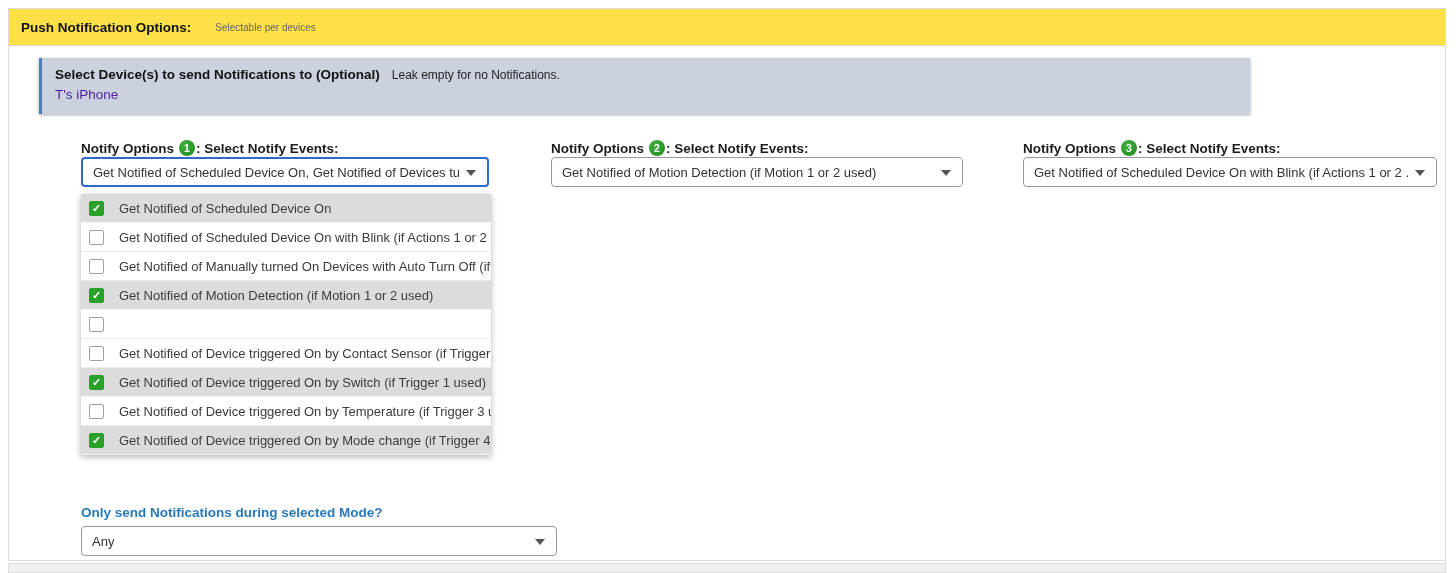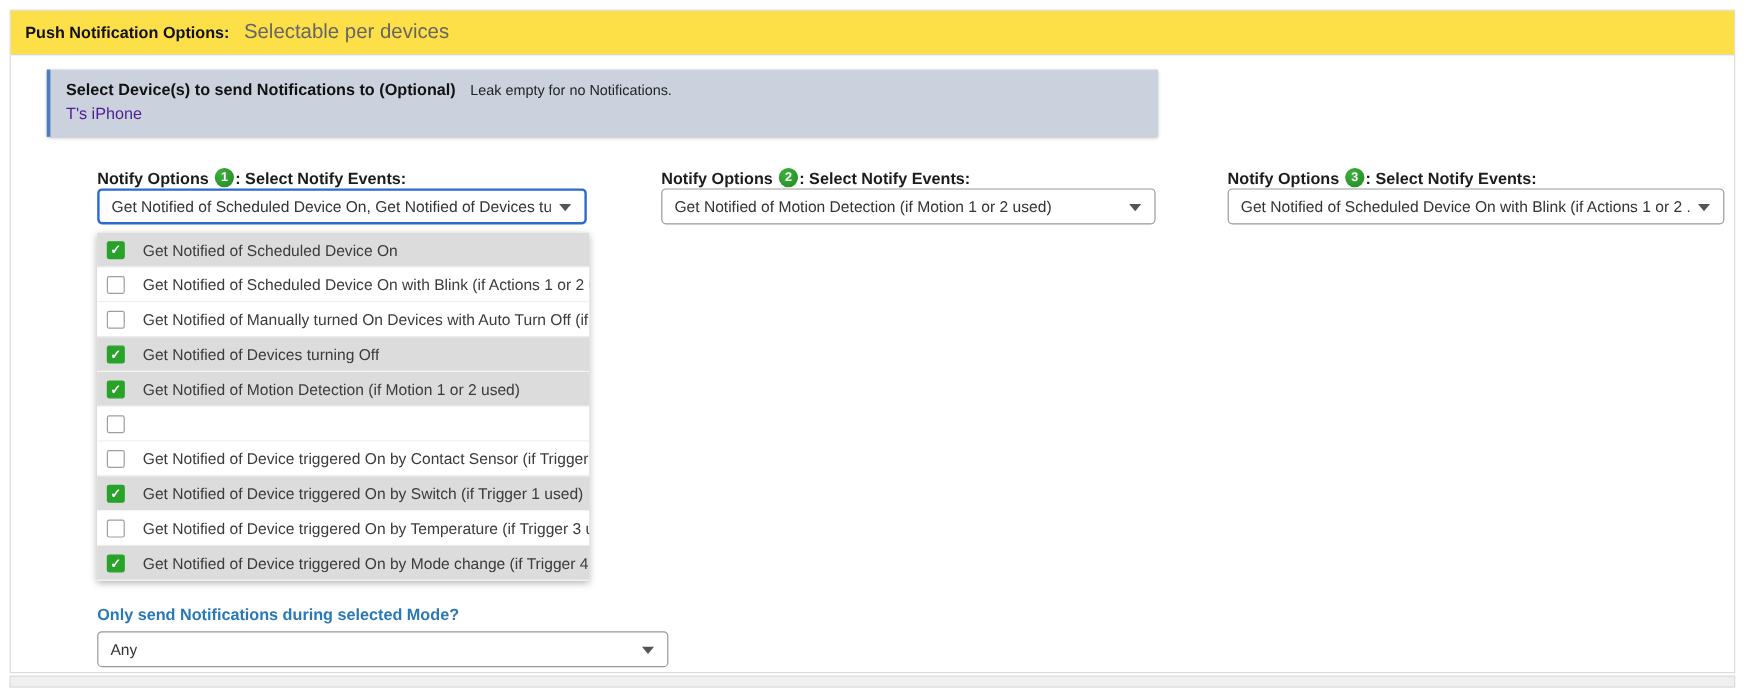--- a/index.html
+++ b/index.html
@@ -17,25 +17,25 @@
     border: 1px solid #dcdcdc;
   }
   .header-bar {
     position: absolute; left: 0; top: 0; right: 0; height: 37px;
     background: #fde047;
     border-bottom: 1px solid #d6d6d6;
     display: flex; align-items: center;
     padding-left: 12px;
   }
   .header-title { font-weight: bold; font-size: 13.5px; color: #111; }
-  .header-subtitle { font-size: 17px; color: #666; margin-left: 12px; }
+  .header-subtitle { font-size: 10px; color: #666; margin-left: 24px; }
 
   .device-banner {
     position: absolute; left: 30px; top: 49px;
-    width: 926px; height: 56px;
+    width: 1211px; height: 56px;
     background: #cbd2de;
     border-left: 3px solid #4c7cbc;
     box-shadow: 0 1px 3px rgba(0,0,0,0.35);
     padding: 9px 0 0 13px;
   }
   .banner-line1 { display: flex; align-items: baseline; }
   .banner-title { font-weight: bold; font-size: 13.5px; color: #111; }
   .banner-hint { font-size: 12px; color: #222; margin-left: 12px; }
   .device-link { font-size: 13.5px; color: #4c1d95; margin-top: 5px; display: inline-block; cursor: pointer; }
 
@@ -187,24 +187,20 @@
     <div class="list-item">
       <span class="checkbox"></span>
       <span class="item-label">Get Notified of Scheduled Device On with Blink (if Actions 1 or 2 u...</span>
     </div>
     <div class="list-item">
       <span class="checkbox"></span>
       <span class="item-label">Get Notified of Manually turned On Devices with Auto Turn Off (if ...</span>
     </div>
     <div class="list-item selected">
       <span class="checkbox checked"></span>
-      <span class="item-label">Get Notified of Devices turning Off</span>
-    </div>
-    <div class="list-item selected">
-      <span class="checkbox checked"></span>
       <span class="item-label">Get Notified of Motion Detection (if Motion 1 or 2 used)</span>
     </div>
     <div class="list-item">
       <span class="checkbox"></span>
     </div>
     <div class="list-item">
       <span class="checkbox"></span>
       <span class="item-label">Get Notified of Device triggered On by Contact Sensor (if Trigger ...</span>
     </div>
     <div class="list-item selected">

